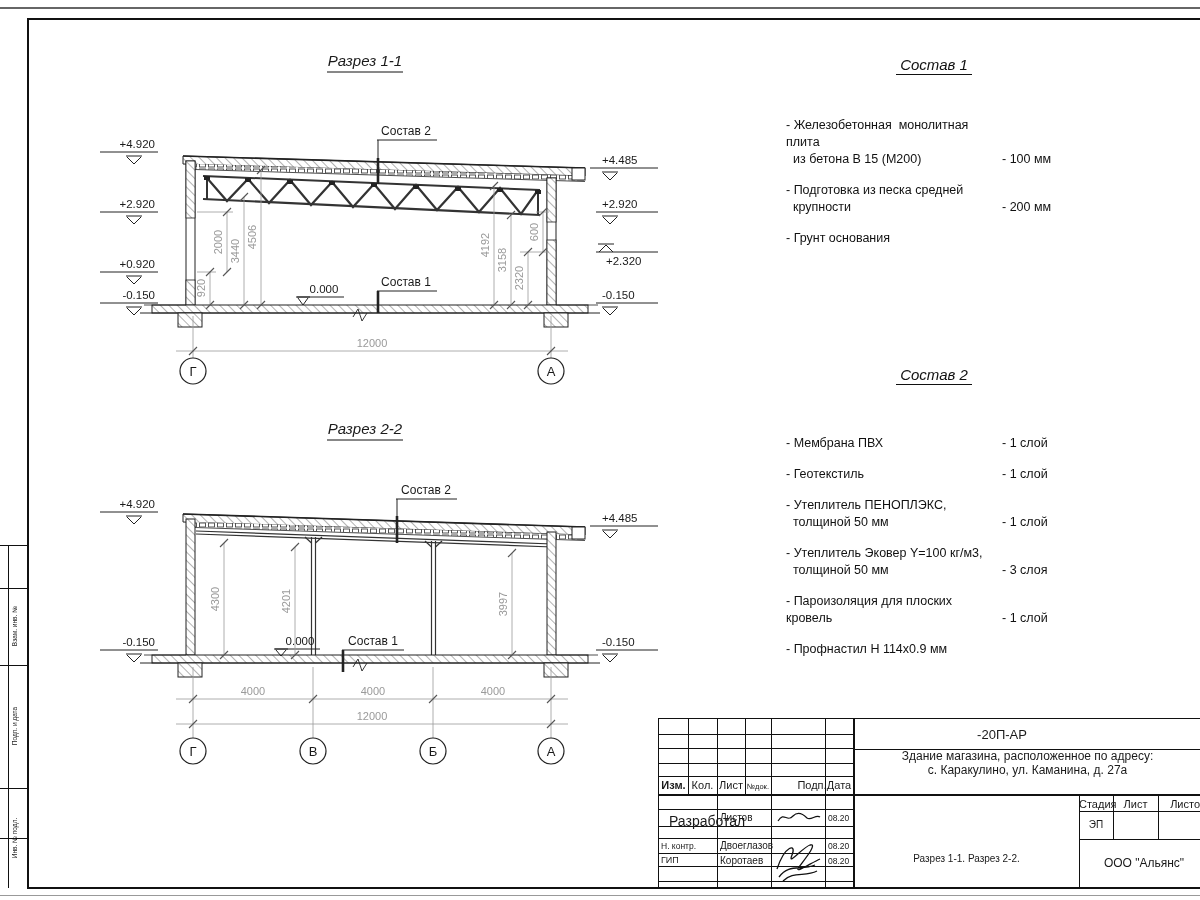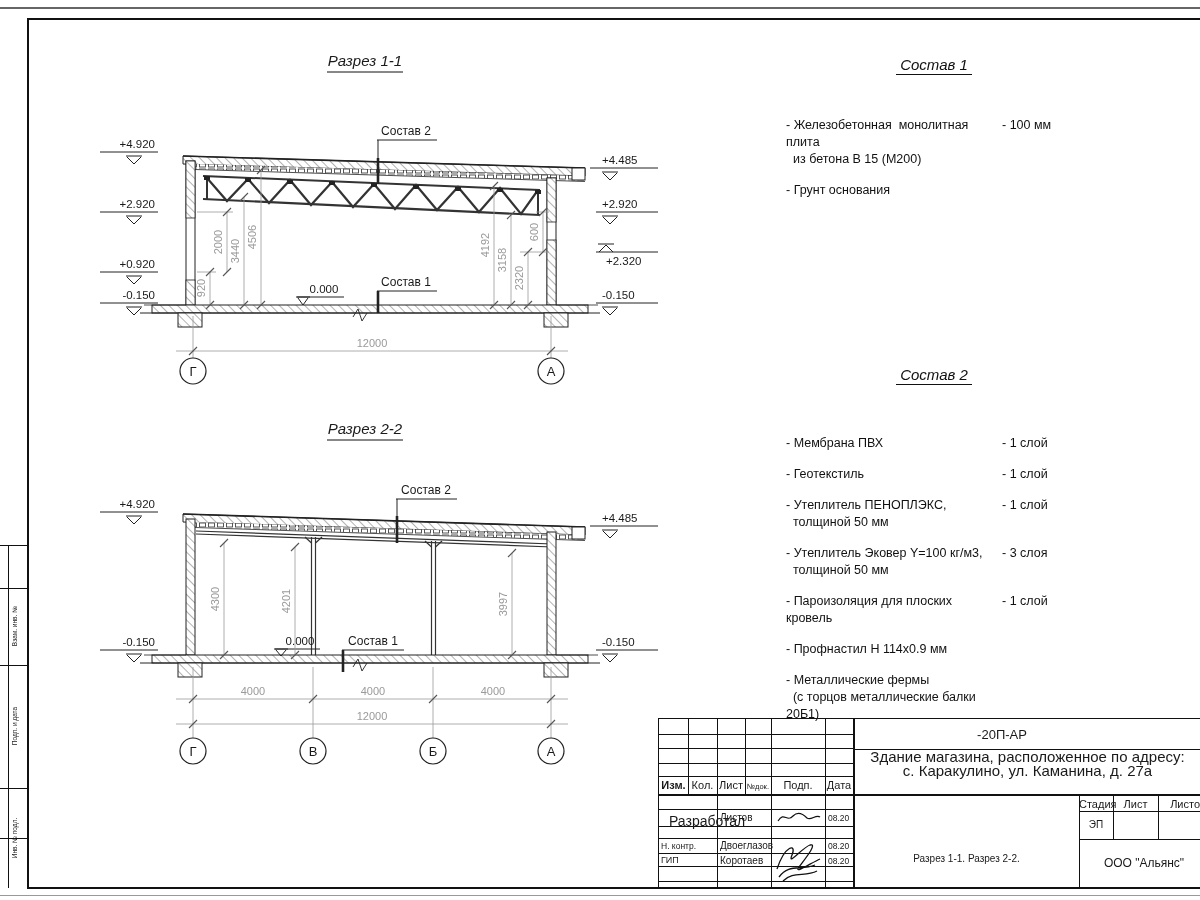--- a/index.html
+++ b/index.html
@@ -11,21 +11,21 @@
   svg text{font-family:"Liberation Sans",sans-serif;}
   .ttl{font-size:15px;font-style:italic;fill:#1a1a1a;}
   .elev{font-size:11.5px;fill:#1a1a1a;}
   .dim{font-size:11px;fill:#9a9a9a;}
   .lbl{font-size:12px;fill:#1a1a1a;}
   .axis{font-size:13px;fill:#1a1a1a;}
   
   .sostav{position:absolute;width:296px;font-size:12.5px;line-height:17px;color:#111;}
   .sostav-title{display:block;text-align:center;font-style:italic;font-size:15px;}
   .sostav-title span{display:inline-block;border-bottom:1px solid #111;padding:0 4px 1px 4px;}
-  .s-item{display:flex;align-items:flex-start;margin-bottom:14px;}
+  .s-item{display:flex;align-items:flex-end;margin-bottom:14px;}
   .s-name{flex:1;white-space:pre-wrap;padding-right:4px;}
   .s-val{width:80px;flex:none;white-space:nowrap;}
   
   .tb{position:absolute;left:658px;top:718px;width:542px;height:170px;
       border-left:1.5px solid #111;border-top:1.5px solid #111;font-size:11px;}
   .tb-t{position:absolute;white-space:nowrap;}
   .ctr{text-align:center;}
   
   .rot{position:absolute;width:76px;height:12px;font-size:6.5px;text-align:center;
        transform:rotate(-90deg);color:#222;white-space:nowrap;overflow:hidden;}
@@ -362,20 +362,25 @@
   </svg>
 
   <div class="sostav" style="left:786px;top:56px;">
     <div class="sostav-title" style="margin-bottom:42px;"><span>Состав 1</span></div>
     <div class="s-item">
         <span class="s-name">- Железобетонная  монолитная плита
   из бетона В 15 (М200)</span>
         <span class="s-val">- 100 мм</span>
       </div>
     <div class="s-item">
+        <span class="s-name">- Подготовка из песка средней
+  крупности</span>
+        <span class="s-val">- 200 мм</span>
+      </div>
+    <div class="s-item">
         <span class="s-name">- Грунт основания</span>
         <span class="s-val"></span>
       </div>
   </div>
 
   <div class="sostav" style="left:786px;top:366px;">
     <div class="sostav-title" style="margin-bottom:50px;"><span>Состав 2</span></div>
     <div class="s-item">
         <span class="s-name">- Мембрана ПВХ</span>
         <span class="s-val">- 1 слой</span>
@@ -393,25 +398,20 @@
         <span class="s-name">- Утеплитель Эковер Y=100 кг/м3,
   толщиной 50 мм</span>
         <span class="s-val">- 3 слоя</span>
       </div>
     <div class="s-item">
         <span class="s-name">- Пароизоляция для плоских кровель</span>
         <span class="s-val">- 1 слой</span>
       </div>
     <div class="s-item">
         <span class="s-name">- Профнастил Н 114х0.9 мм</span>
-        <span class="s-val"></span>
-      </div>
-    <div class="s-item">
-        <span class="s-name">- Металлические фермы
-  (с торцов металлические балки 20Б1)</span>
         <span class="s-val"></span>
       </div>
   </div>
 
   <div class="tb">
 
     <div class="hl" style="left:0;top:15px;width:195px;"></div>
     <div class="hl" style="left:0;top:29px;width:195px;"></div>
     <div class="hl" style="left:0;top:44px;width:195px;"></div>
     <div class="hl" style="left:0;top:57px;width:195px;"></div>
@@ -435,42 +435,42 @@
     <div class="vl" style="left:166px;top:0;height:170px;"></div>
     <div class="vl" style="left:194px;top:0;height:170px;width:1.5px;"></div>
     <div class="vl" style="left:420px;top:75px;height:95px;"></div>
     <div class="vl" style="left:454px;top:75px;height:45px;"></div>
     <div class="vl" style="left:499px;top:75px;height:45px;"></div>
 
     <div class="tb-t ctr" style="left:0;top:60px;width:29px;font-weight:bold;">Изм.</div>
     <div class="tb-t ctr" style="left:29px;top:60px;width:29px;">Кол.</div>
     <div class="tb-t ctr" style="left:58px;top:60px;width:28px;">Лист</div>
     <div class="tb-t ctr" style="left:86px;top:63px;width:26px;font-size:7.5px;">№док.</div>
-    <div class="tb-t ctr" style="left:112px;top:60px;width:54px;text-align:center;">Подп.</div>
+    <div class="tb-t ctr" style="left:126px;top:60px;width:54px;text-align:center;">Подп.</div>
     <div class="tb-t ctr" style="left:166px;top:60px;width:28px;">Дата</div>
 
     <div class="tb-t" style="left:10px;top:94px;font-size:14px;">Разработал</div>
     <div class="tb-t" style="left:61px;top:93px;font-size:10px;">Листов</div>
     <div class="tb-t" style="left:169px;top:94px;font-size:8.5px;">08.20</div>
     <div class="tb-t" style="left:2px;top:122px;font-size:8.5px;">Н. контр.</div>
     <div class="tb-t" style="left:61px;top:121px;font-size:10px;">Двоеглазов</div>
     <div class="tb-t" style="left:169px;top:122px;font-size:8.5px;">08.20</div>
     <div class="tb-t" style="left:2px;top:136px;font-size:9px;">ГИП</div>
     <div class="tb-t" style="left:61px;top:136px;font-size:10px;">Коротаев</div>
     <div class="tb-t" style="left:169px;top:137px;font-size:8.5px;">08.20</div>
 
     <svg class="abs" style="left:115px;top:90px;" width="48" height="16" viewBox="0 0 48 16">
       <path d="M4 12 C10 2 13 14 19 7 C24 2 29 5 33 9 C37 12 42 5 46 8" fill="none" stroke="#111" stroke-width="1.2"></path>
     </svg>
     <svg class="abs" style="left:112px;top:118px;" width="54" height="46" viewBox="0 0 54 46">
       <path d="M6 32 C14 8 26 6 21 18 C16 30 32 10 39 8 C47 6 34 22 28 30 C22 38 40 26 49 22 M8 40 C18 26 30 34 44 28 M12 44 C22 34 34 40 46 34" fill="none" stroke="#111" stroke-width="1.3"></path>
     </svg>
 
     <div class="tb-t ctr" style="left:195px;top:8px;width:296px;font-size:13px;">-20П-АР</div>
-    <div class="abs ctr" style="left:195px;top:31px;width:347px;font-size:15px;line-height:13.5px;">
+    <div class="abs ctr" style="left:195px;top:31px;width:347px;font-size:12px;line-height:13.5px;">
       <div>Здание магазина, расположенное по адресу:</div>
       <div>с. Каракулино, ул. Каманина, д. 27а</div>
     </div>
     <div class="tb-t ctr" style="left:420px;top:79px;width:34px;">Стадия</div>
     <div class="tb-t ctr" style="left:454px;top:79px;width:45px;">Лист</div>
     <div class="tb-t ctr" style="left:499px;top:79px;width:60px;">Листов</div>
     <div class="tb-t ctr" style="left:420px;top:100px;width:34px;font-size:10px;">ЭП</div>
     <div class="tb-t ctr" style="left:195px;top:134px;width:225px;font-size:10px;">Разрез 1-1. Разрез 2-2.</div>
     <div class="tb-t ctr" style="left:420px;top:137px;width:130px;font-size:12px;">ООО "Альянс"</div>
   </div>

